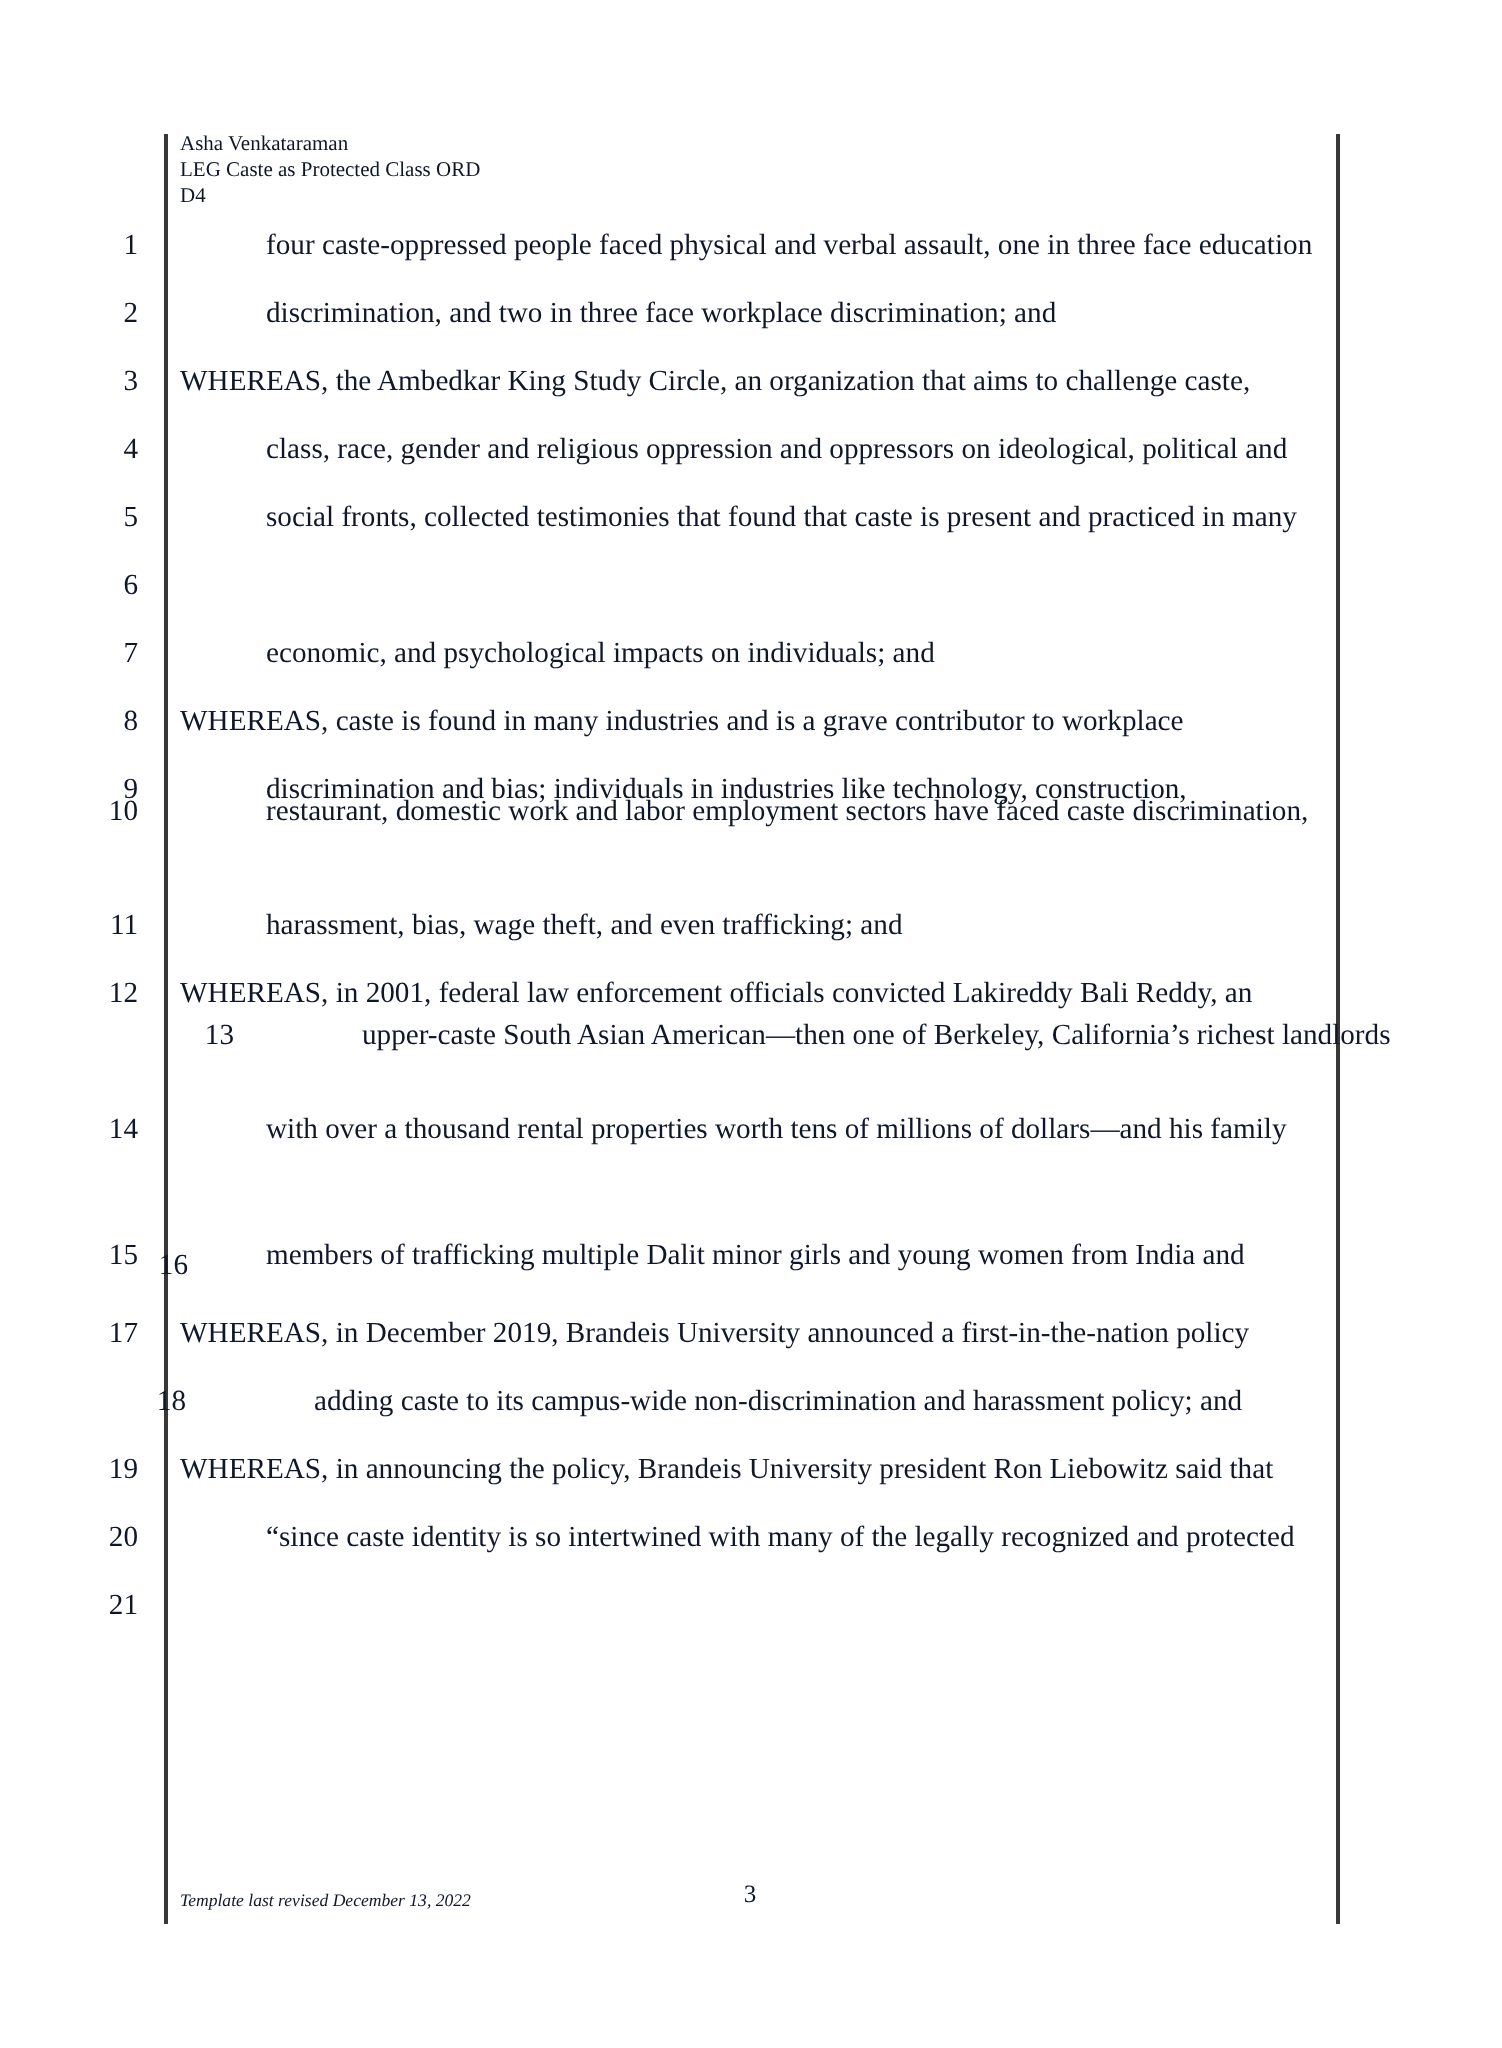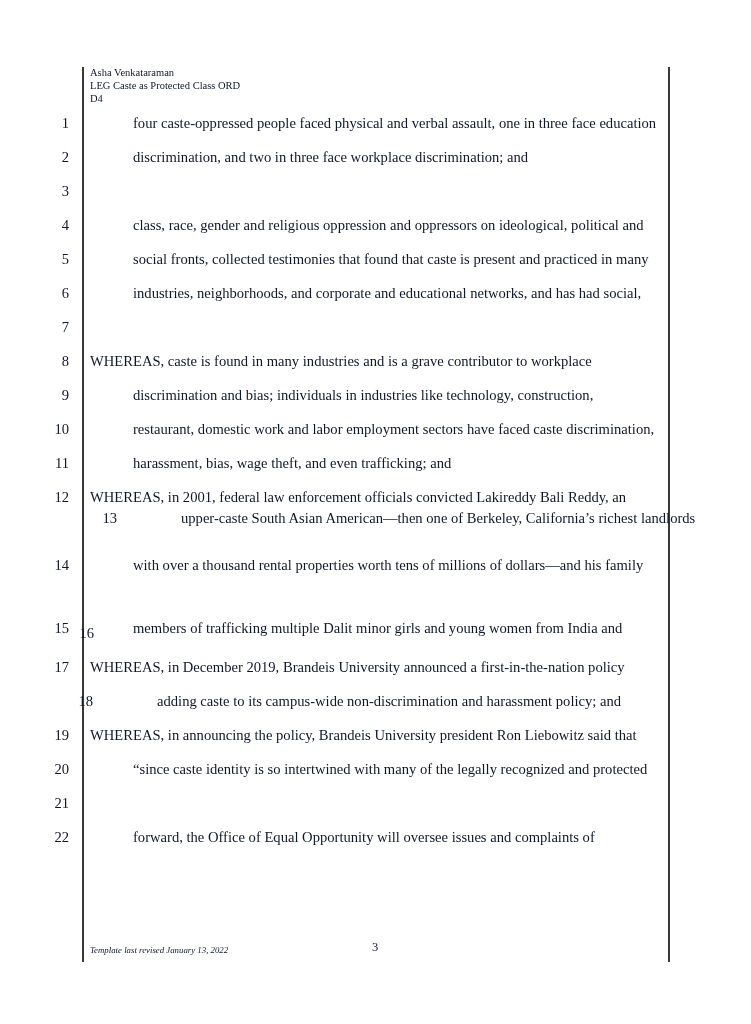--- a/index.html
+++ b/index.html
@@ -95,45 +95,46 @@
       <div class="line-row indent" style="top: 113px;">
         <span class="line-num">1</span>
         <span class="line-text">four caste-oppressed people faced physical and verbal assault, one in three face education</span>
       </div>
       <div class="line-row indent" style="top: 147px;">
         <span class="line-num">2</span>
         <span class="line-text">discrimination, and two in three face workplace discrimination; and</span>
       </div>
       <div class="line-row" style="top: 181px;">
         <span class="line-num">3</span>
+        <span class="line-text">WHEREAS, the Ambedkar King Study Circle, an organization that aims to challenge caste,</span>
       </div>
       <div class="line-row indent" style="top: 215px;">
         <span class="line-num">4</span>
         <span class="line-text">class, race, gender and religious oppression and oppressors on ideological, political and</span>
       </div>
       <div class="line-row indent" style="top: 249px;">
         <span class="line-num">5</span>
         <span class="line-text">social fronts, collected testimonies that found that caste is present and practiced in many</span>
       </div>
       <div class="line-row indent" style="top: 283px;">
         <span class="line-num">6</span>
-        <span class="line-text">industries, neighborhoods, and corporate and educational networks, and has had social,</span>
       </div>
       <div class="line-row indent" style="top: 317px;">
         <span class="line-num">7</span>
+        <span class="line-text">economic, and psychological impacts on individuals; and</span>
       </div>
       <div class="line-row" style="top: 351px;">
         <span class="line-num">8</span>
         <span class="line-text">WHEREAS, caste is found in many industries and is a grave contributor to workplace</span>
       </div>
       <div class="line-row indent" style="top: 385px;">
         <span class="line-num">9</span>
         <span class="line-text">discrimination and bias; individuals in industries like technology, construction,</span>
       </div>
-      <div class="line-row indent" style="top: 419px;">
+      <div class="line-row indent" style="top: 396px;">
         <span class="line-num">10</span>
         <span class="line-text">restaurant, domestic work and labor employment sectors have faced caste discrimination,</span>
       </div>
       <div class="line-row indent" style="top: 453px;">
         <span class="line-num">11</span>
         <span class="line-text">harassment, bias, wage theft, and even trafficking; and</span>
       </div>
       <div class="line-row" style="top: 487px;">
         <span class="line-num">12</span>
         <span class="line-text">WHEREAS, in 2001, federal law enforcement officials convicted Lakireddy Bali Reddy, an</span>
@@ -165,22 +166,18 @@
         <span class="line-num">19</span>
         <span class="line-text">WHEREAS, in announcing the policy, Brandeis University president Ron Liebowitz said that</span>
       </div>
       <div class="line-row indent" style="top: 759px;">
         <span class="line-num">20</span>
         <span class="line-text">“since caste identity is so intertwined with many of the legally recognized and protected</span>
       </div>
       <div class="line-row indent" style="top: 793px;">
         <span class="line-num">21</span>
       </div>
-      <div class="line-row indent" style="top: 827px;">
-        <span class="line-num">22</span>
-        <span class="line-text">forward, the Office of Equal Opportunity will oversee issues and complaints of</span>
-      </div>
     </div>
 
-  <div class="footer-note">Template last revised January 13, 2022</div>
+  <div class="footer-note">Template last revised December 13, 2022</div>
   <div class="page-num">3</div>
 
 </div>
 
 </body></html>

